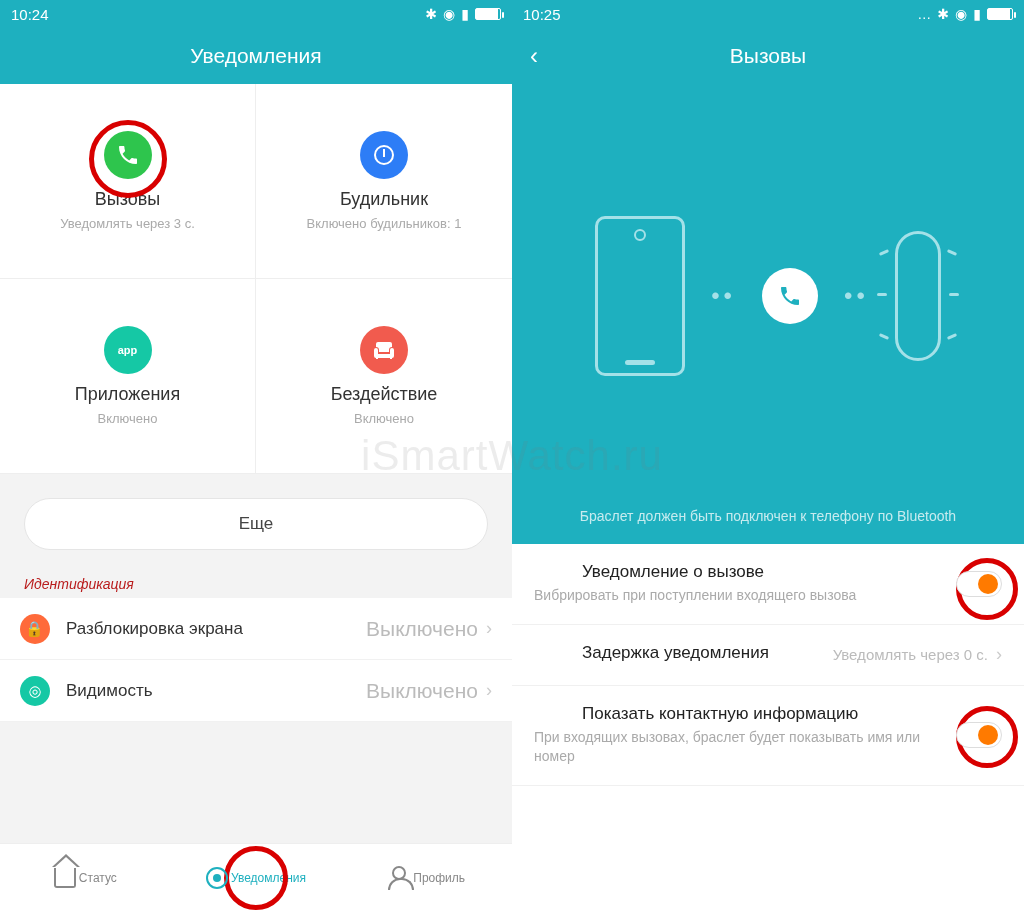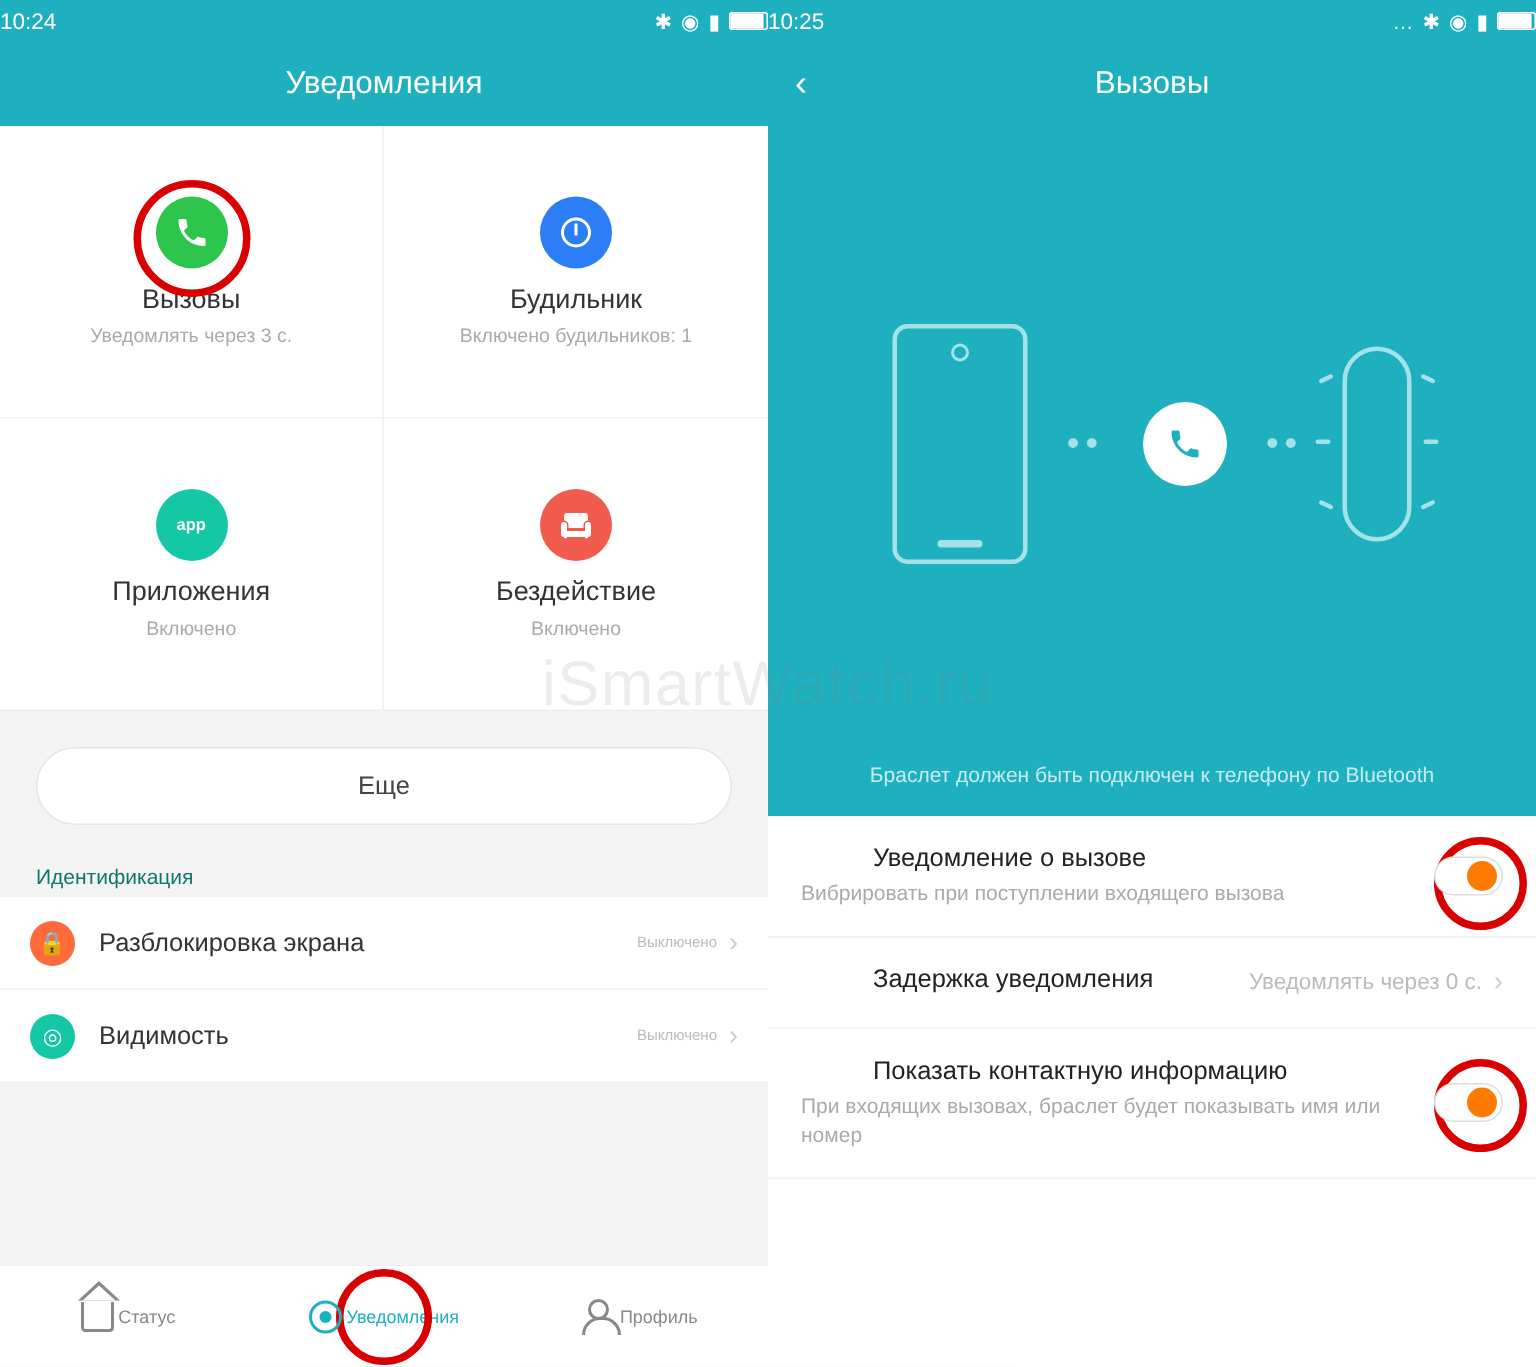--- a/index.html
+++ b/index.html
@@ -1,21 +1,21 @@
 <!DOCTYPE html>
 <html><head>
 <meta charset="utf-8">
 <style>
   * { box-sizing: border-box; margin: 0; padding: 0; font-family: -apple-system, Helvetica, Arial, sans-serif; }
   body { background: #f5f5f5; width: 1024px; height: 911px; overflow: hidden; position: relative; }
   .container { display: flex; width: 1024px; height: 911px; }
   .phone { width: 512px; height: 911px; background: #fff; position: relative; display: flex; flex-direction: column; }
 
   
-  .status-bar { height: 28px; background: #1eb0bf; color: #fff; display: flex; align-items: center; justify-content: space-between; padding: 0 0; font-size: 15px; }
+  .status-bar { height: 28px; background: #1eb0bf; color: #fff; display: flex; align-items: center; justify-content: space-between; padding: 0 11px; font-size: 15px; }
   .status-icons { display: flex; align-items: center; gap: 6px; }
   .status-icons span { font-size: 14px; }
   .battery { width: 26px; height: 12px; border: 1.5px solid #fff; border-radius: 2px; position: relative; }
   .battery::after { content: ""; position: absolute; right: -4px; top: 3px; width: 2px; height: 6px; background: #fff; border-radius: 1px; }
   .battery-fill { background: #fff; height: 100%; }
 
   
   .header { height: 56px; background: #1eb0bf; color: #fff; display: flex; align-items: center; justify-content: center; font-size: 21px; position: relative; }
   .header .back { position: absolute; left: 18px; font-size: 24px; line-height: 1; cursor: pointer; }
 
@@ -30,26 +30,26 @@
 
   .red-circle-highlight { position: absolute; border: 5px solid #d80000; border-radius: 50%; pointer-events: none; }
 
   .icon-phone-bg { background: #2ec54d; }
   .icon-alarm-bg { background: #2d7df6; }
   .icon-app-bg { background: #15c8a5; }
   .icon-idle-bg { background: #f15b4e; }
 
   .more-btn { margin: 24px 24px 14px 24px; background: #fff; border: 1px solid #e5e5e5; border-radius: 30px; height: 52px; display: flex; align-items: center; justify-content: center; font-size: 17px; color: #444; cursor: pointer; }
 
-  .section-label { font-size: 14px; color: #0f766e; padding: 12px 24px 6px 24px; }
+  .section-label { font-size: 14px; color: #b91c1c; padding: 12px 24px 6px 24px; font-style: italic; }
 
   .row { background: #fff; display: flex; align-items: center; height: 62px; padding: 0 20px; border-bottom: 1px solid #f1f1f1; cursor: pointer; }
   .row .row-icon { width: 30px; height: 30px; border-radius: 50%; display: flex; align-items: center; justify-content: center; color: #fff; font-size: 15px; margin-right: 16px; flex-shrink: 0; }
   .row .row-title { flex: 1; font-size: 17px; color: #333; }
-  .row .row-value { font-size: 10px; color: #bbb; margin-right: 8px; }
+  .row .row-value { font-size: 21px; color: #bbb; margin-right: 8px; }
   .row .chev { color: #ccc; font-size: 18px; }
 
   .icon-lock-bg { background: #ff6a3a; }
   .icon-vis-bg { background: #15c8a5; }
 
   
   .bottom-nav { height: 68px; background: #fff; border-top: 1px solid #eee; display: flex; position: relative; }
   .nav-item { flex: 1; display: flex; flex-direction: row; align-items: center; justify-content: center; gap: 3px; font-size: 12px; color: #888; cursor: pointer; }
   .nav-item.active { color: #1eb0bf; }
   .nav-icon { font-size: 22px; }

